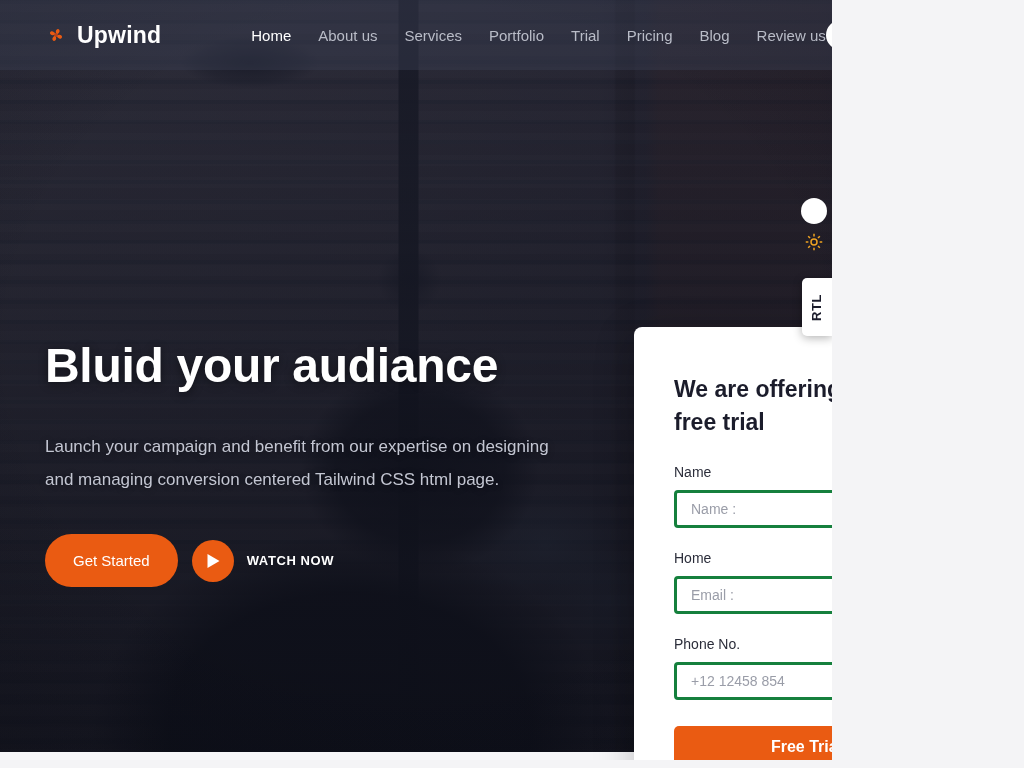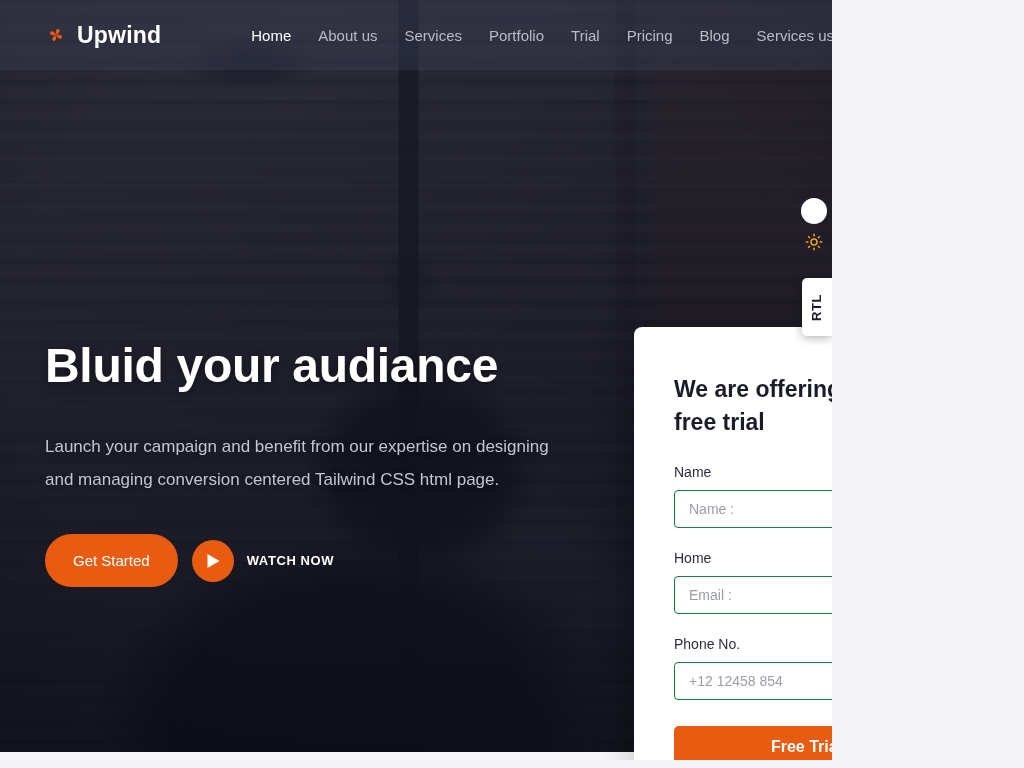--- a/index.html
+++ b/index.html
@@ -129,21 +129,21 @@
     background: #fff; border-radius: 8px 8px 0 0;
     padding: 46px 40px 30px 40px; z-index: 20;
     box-shadow: 0 10px 40px rgba(0,0,0,.22);
   }
   .form-title {
     color: #1b1c2b; font-size: 23px; font-weight: 700; line-height: 1.45;
     margin-bottom: 24px;
   }
   .field-label { display: block; color: #2b2d3a; font-size: 14px; margin-bottom: 10px; }
   .field-input {
-    width: 100%; height: 38px; border: 1px solid #15803d; border-radius: 4px;
+    width: 100%; height: 38px; border: 3px solid #15803d; border-radius: 4px;
     padding: 0 14px; font-size: 14px; font-family: inherit; color: #50535f;
     background: #fff; outline: none; margin-bottom: 22px;
   }
   .field-input::placeholder { color: #9a9da8; }
   .btn-trial {
     width: 100%; height: 42px; background: #ea5b12; color: #fff; border: none;
     border-radius: 5px; font-size: 16px; font-weight: 700; font-family: inherit;
     cursor: pointer; margin-top: 4px;
   }
 
@@ -201,21 +201,21 @@
     </div>
 
     <div class="nav-links">
       <a class="nav-link active" href="#">Home</a>
       <a class="nav-link" href="#">About us</a>
       <a class="nav-link" href="#">Services</a>
       <a class="nav-link" href="#">Portfolio</a>
       <a class="nav-link" href="#">Trial</a>
       <a class="nav-link" href="#">Pricing</a>
       <a class="nav-link" href="#">Blog</a>
-      <a class="nav-link" href="#">Services us</a>
+      <a class="nav-link" href="#">Review us</a>
     </div>
 
     <div class="socials">
       <div class="social-btn">
         <span>
           <svg viewBox="0 0 16 16">
               <path d="M8 0C3.58 0 0 3.58 0 8c0 3.54 2.29 6.53 5.47 7.59.4.07.55-.17.55-.38 0-.19-.01-.82-.01-1.49-2.01.37-2.53-.49-2.69-.94-.09-.23-.48-.94-.82-1.13-.28-.15-.68-.52-.01-.53.63-.01 1.08.58 1.23.82.72 1.21 1.87.87 2.33.66.07-.52.28-.87.51-1.07-1.78-.2-3.64-.89-3.64-3.95 0-.87.31-1.59.82-2.15-.08-.2-.36-1.02.08-2.12 0 0 .67-.21 2.2.82a7.4 7.4 0 0 1 2-.27c.68 0 1.36.09 2 .27 1.53-1.04 2.2-.82 2.2-.82.44 1.1.16 1.92.08 2.12.51.56.82 1.27.82 2.15 0 3.07-1.87 3.75-3.65 3.95.29.25.54.73.54 1.48 0 1.07-.01 1.93-.01 2.2 0 .21.15.46.55.38A8.01 8.01 0 0 0 16 8c0-4.42-3.58-8-8-8z"></path>
             </svg>
         </span>
       </div>

